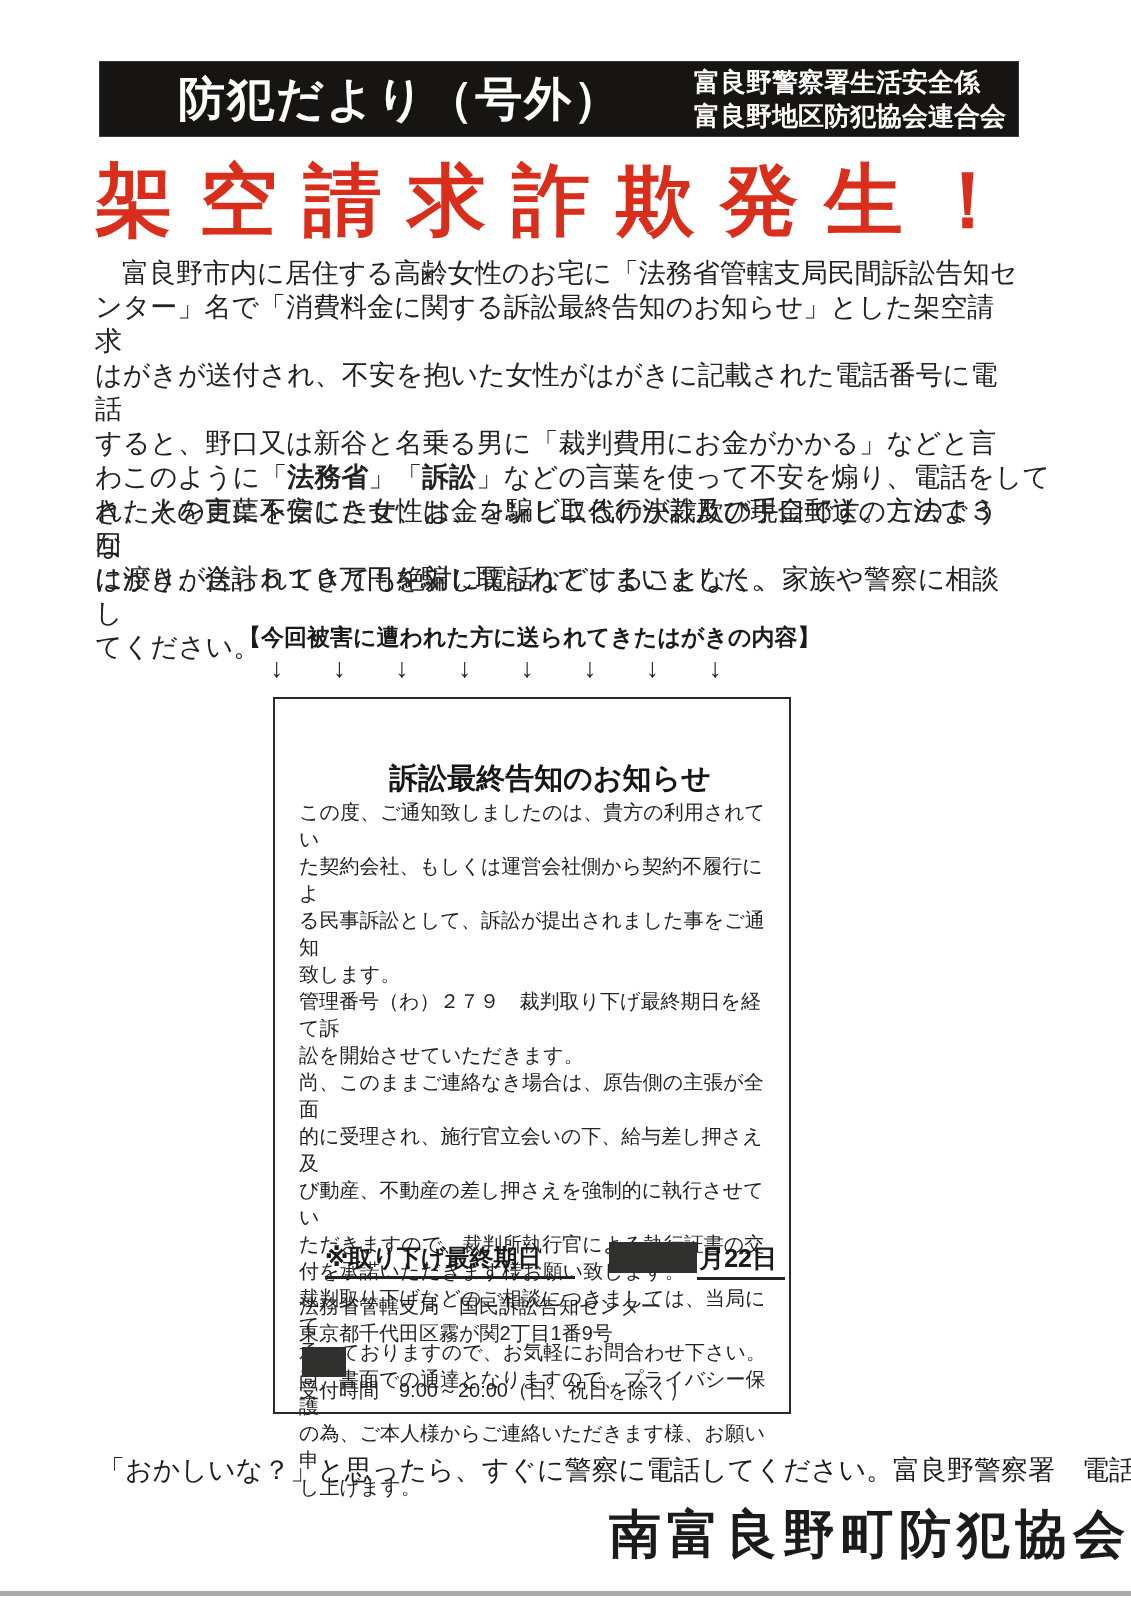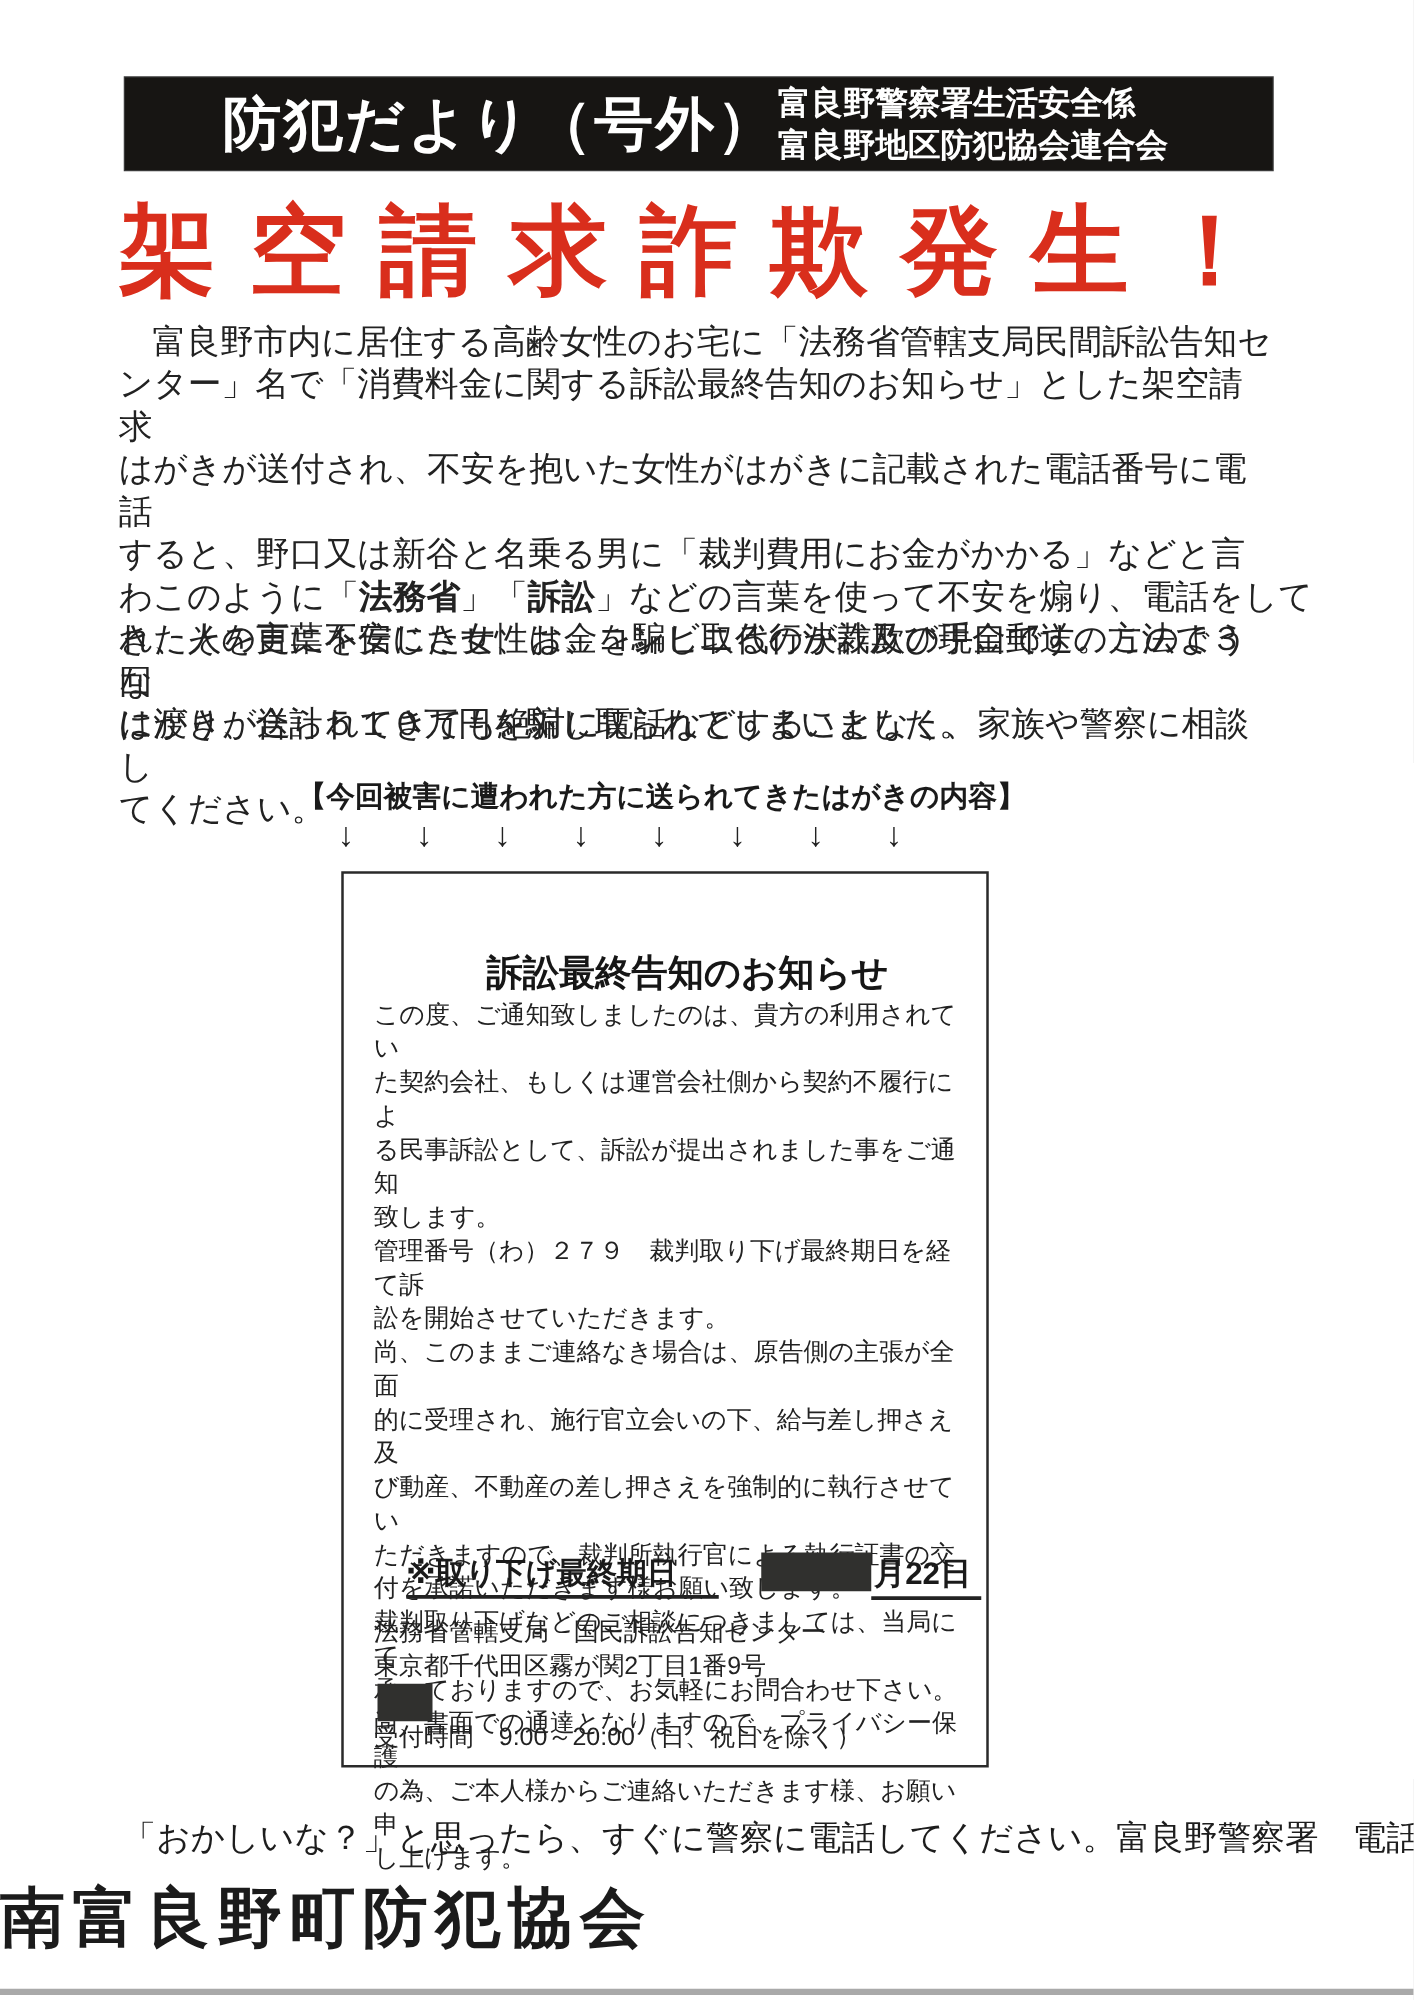--- a/index.html
+++ b/index.html
@@ -8,21 +8,21 @@
     position:relative; width:1131px; height:1600px;
     background:#ffffff; overflow:hidden; margin:0 auto;
     font-family:"Liberation Serif","DejaVu Serif",serif;
     color:#1d1d1d;
   }
 
   
   .header-bar {
     position:absolute; left:100px; top:62px; width:918px; height:74px;
     background:#171513; color:#ffffff;
-    display:flex; align-items:center; justify-content:flex-start;
+    display:flex; align-items:center; justify-content:space-between;
     box-shadow:0 0 0 1px #3a3a3a;
   }
   .header-title {
     font-family:"Liberation Sans","DejaVu Sans",sans-serif;
     font-size:47px; font-weight:bold; letter-spacing:2px;
     padding-left:78px; white-space:nowrap;
   }
   .header-org {
     font-family:"Liberation Sans","DejaVu Sans",sans-serif;
     font-size:26px; font-weight:bold; line-height:34px;
@@ -110,21 +110,21 @@
   }
   .pc-hours { top:678px; }
 
   
   .advisory {
     position:absolute; left:98px; top:1452px; width:930px;
     font-size:27px; color:#1d1d1d; white-space:nowrap;
   }
   .footer-org {
     position:absolute; left:0; top:1500px; width:100%;
-    text-align:left; font-size:52px; font-weight:bold;
+    text-align:right; font-size:52px; font-weight:bold;
     letter-spacing:6px; color:#1b1b1b;
   }
   .scan-edge {
     position:absolute; left:0; top:1591px; width:100%; height:5px;
     background:#a9a9a9;
   }
 </style>
 </head>
 <body>
 

